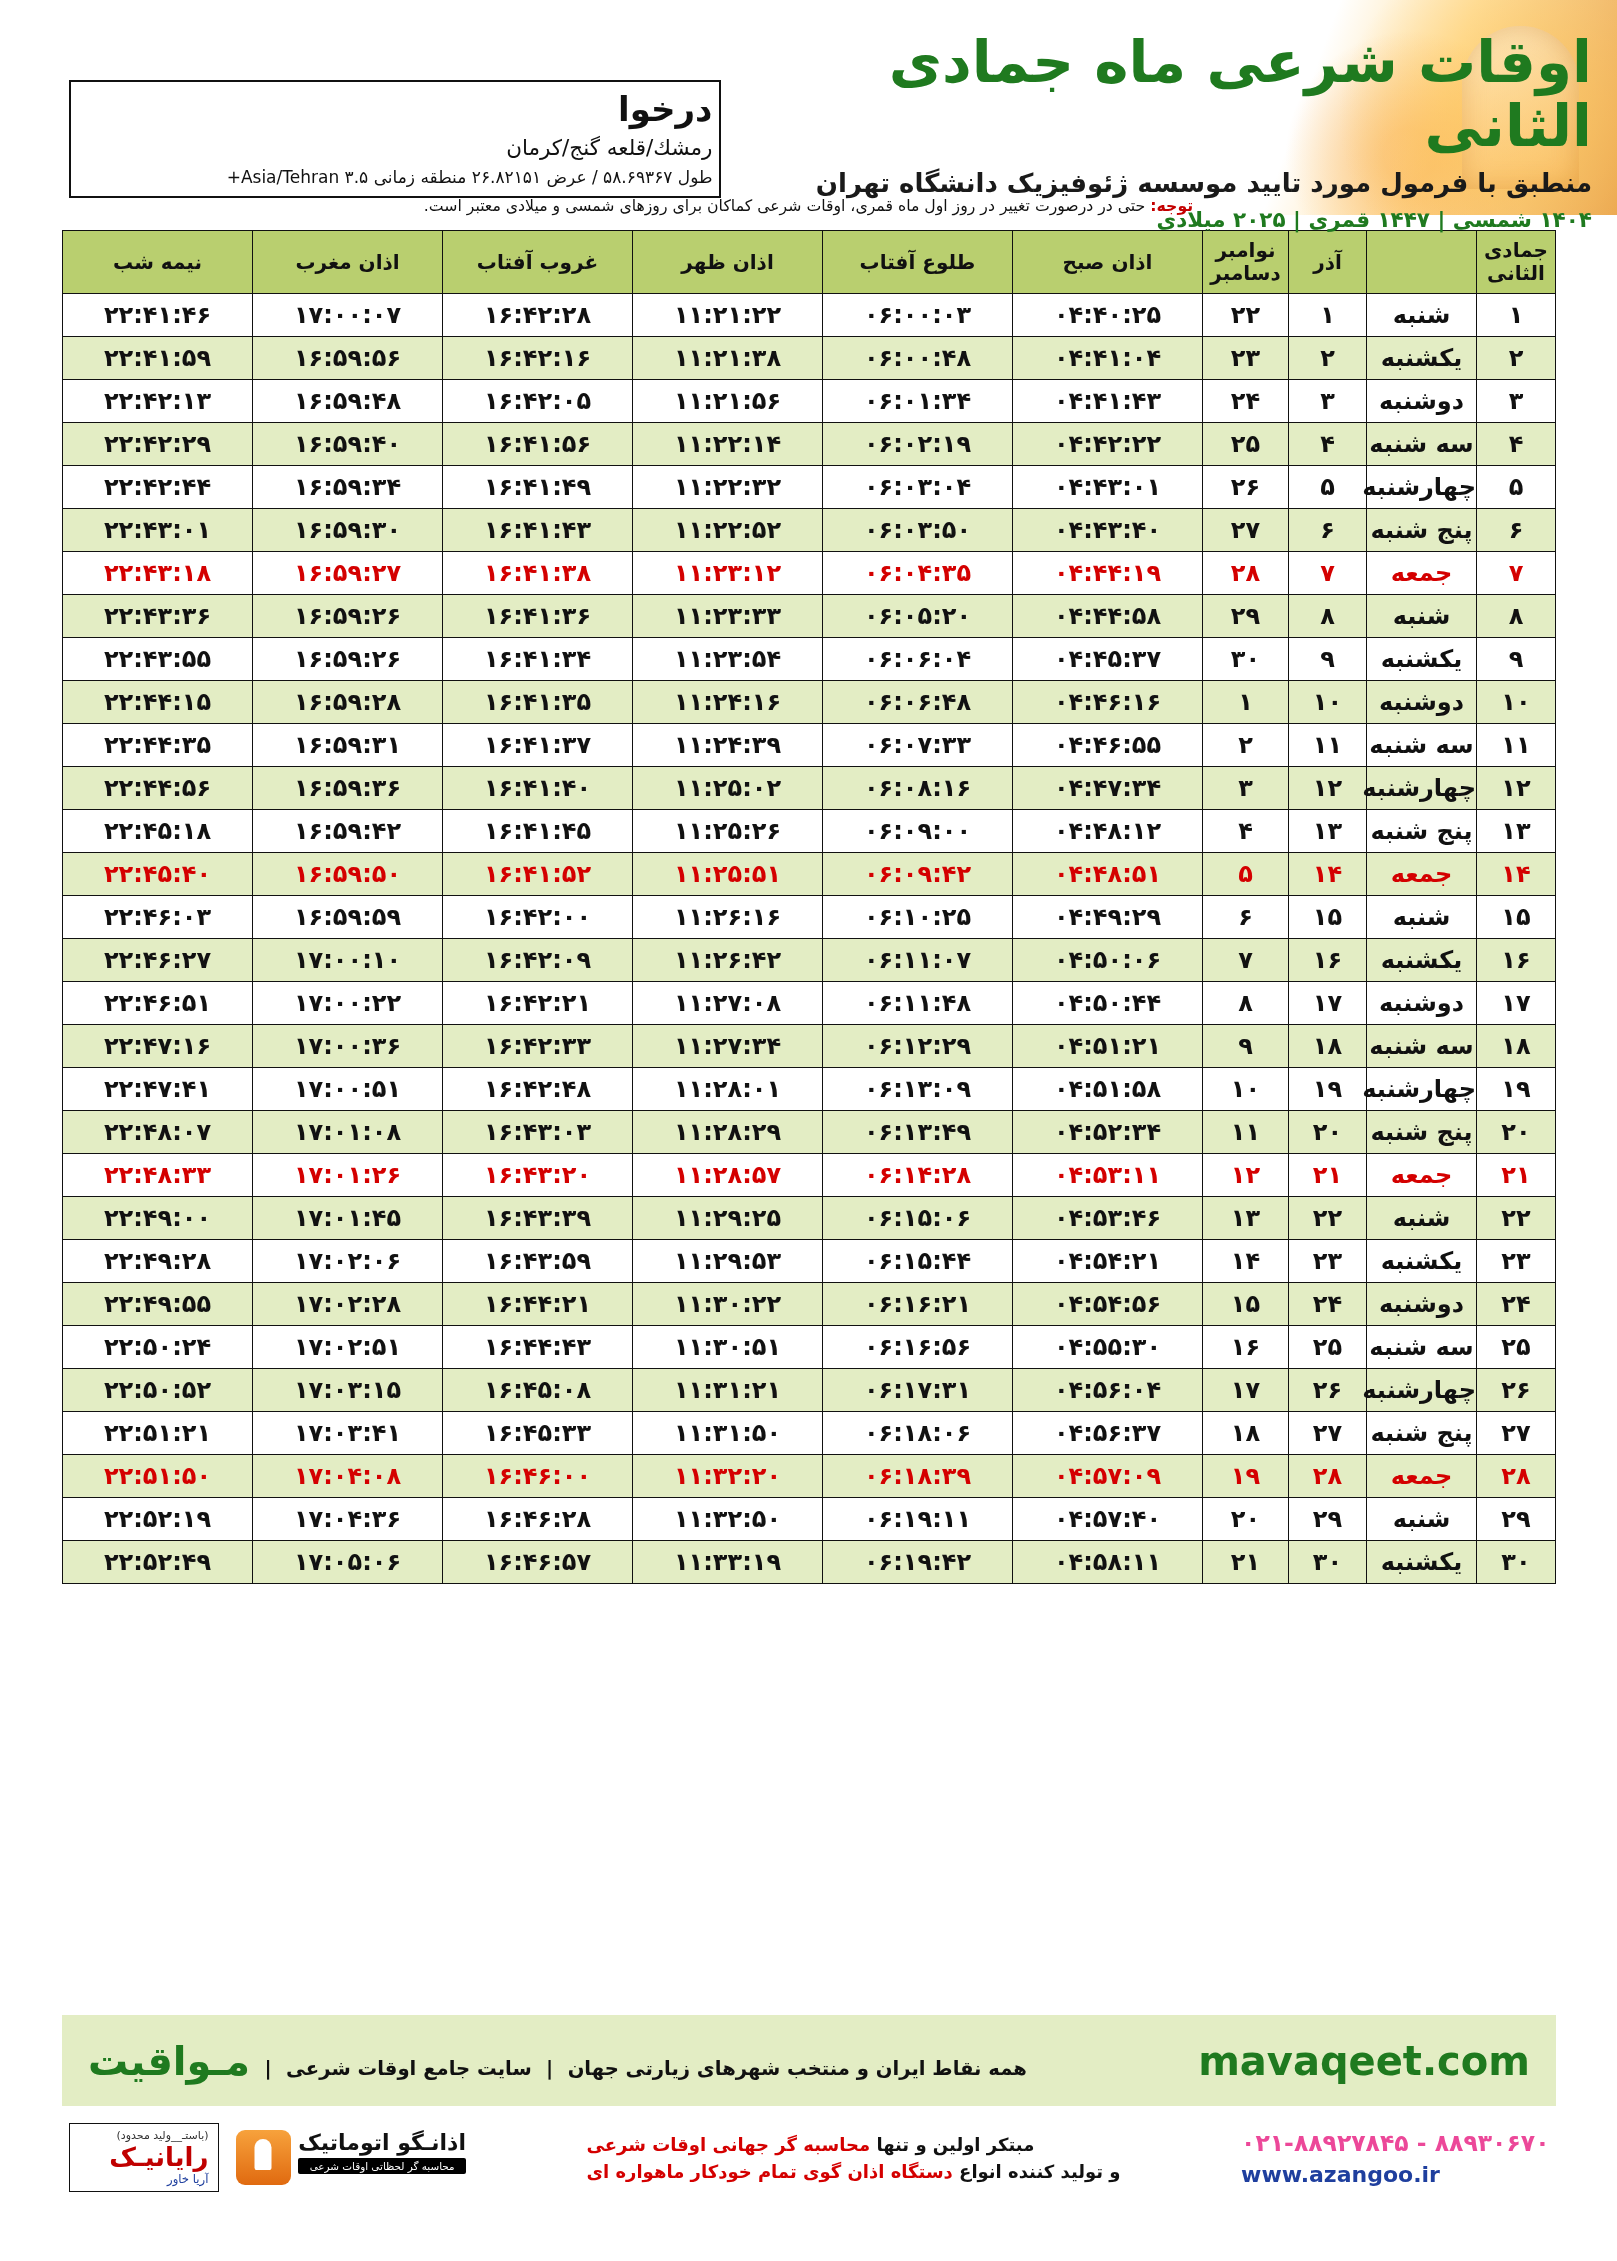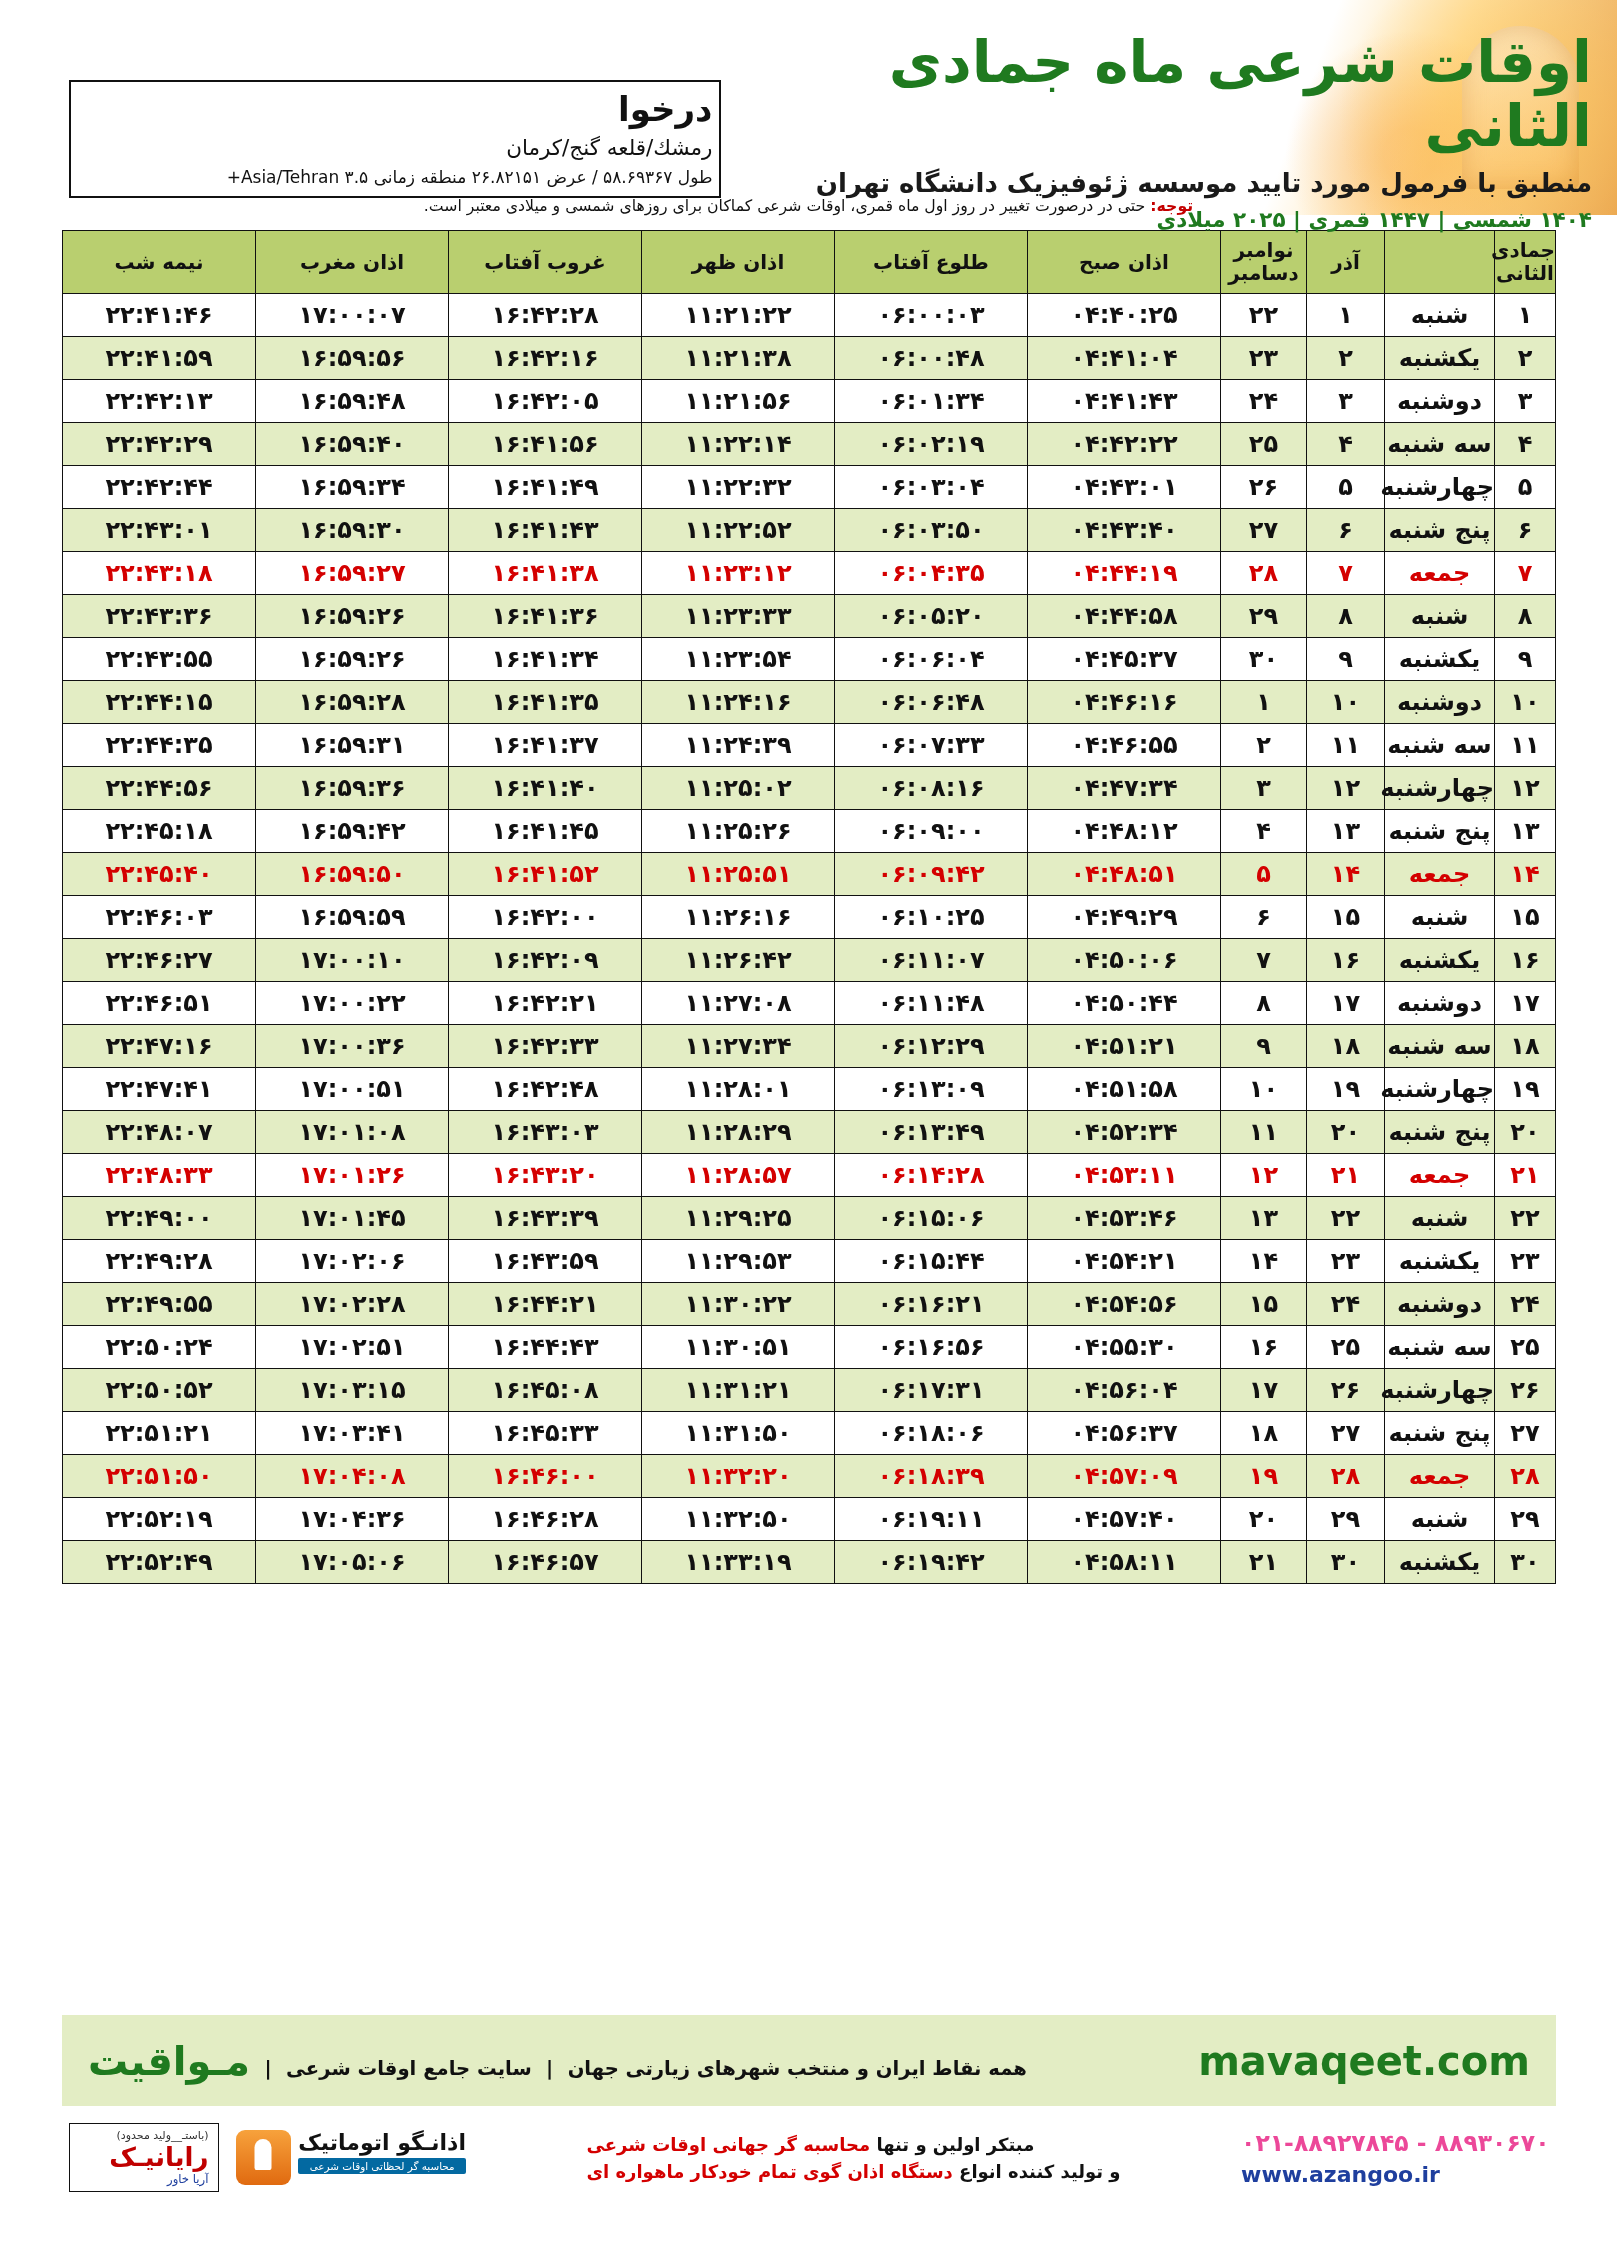--- a/index.html
+++ b/index.html
@@ -159,21 +159,21 @@
 
   td.col-day-num { font-size: 27px; width: 73px; }
   td.col-weekday { font-size: 17.6px; width: 110px; }
   td.col-azar    { width: 78px; font-size: 23px; }
   td.col-greg    { width: 86px; font-size: 23px; }
   td.col-time    { font-size: 25px; }
 
   tr.friday td { color: #d40000; }
   tr.friday td.col-weekday { color: #d40000; }
 
-  .col-head-day { width: 61px; }
+  .col-head-day { width: 79px; }
   .col-head-weekday { width: 110px; }
   .col-head-azar { width: 78px; }
   .col-head-greg { width: 86px; }
 
   
   .footer {
     position: absolute;
     left: 62px;
     right: 62px;
     bottom: 31px;
@@ -268,21 +268,21 @@
   .azangoo-mark:after {
     content: "";
     position: absolute; left: 50%; top: 9px;
     transform: translateX(-50%);
     width: 17px; height: 31px;
     background: #fff;
     border-radius: 8.5px 8.5px 2.6px 2.6px;
   }
   .azangoo-text .a-main { font-size: 22px; font-weight: bold; color: #111; }
   .azangoo-text .a-note {
-    font-size: 10.4px; color: #fff; background: #0369a1;
+    font-size: 10.4px; color: #fff; background: #000000;
     padding: 2px 3.9px; margin-top: 2.6px; border-radius: 2px;
   }
 </style>
 </head>
 <body>
 
 <div class="page">
 
   <div class="header">
     <div class="header-deco"></div>

